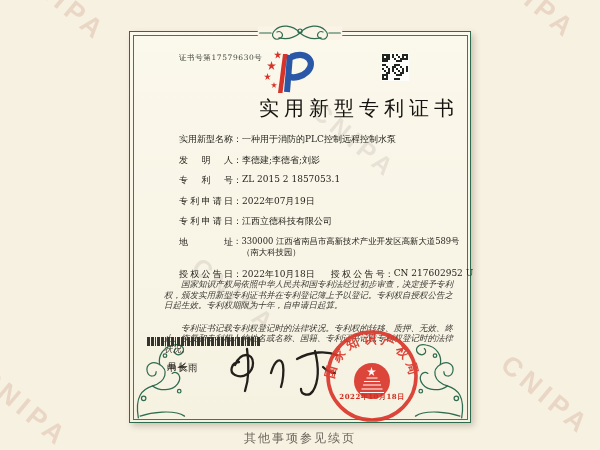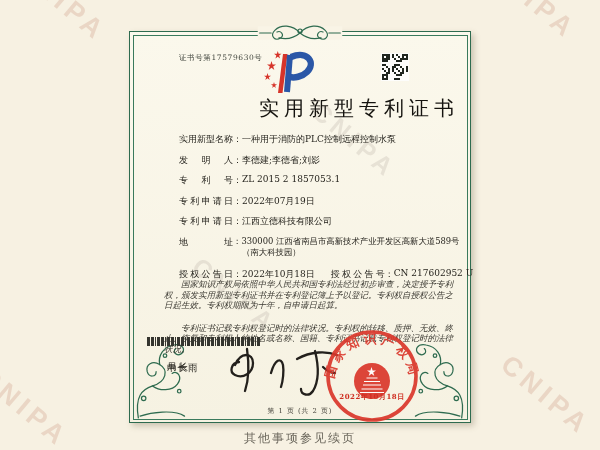--- a/index.html
+++ b/index.html
@@ -354,17 +354,16 @@
         <circle cx="49" cy="54" r="18" fill="#da372b"></circle>
         <use href="#wst" transform="translate(44,40) scale(0.9)"></use>
         <g stroke="#ffffff" stroke-width="1.2" fill="none">
           <path d="M40,58 h18 M41,54.5 h16 M43.5,51 h11"></path>
           <path d="M38.5,62 h21 M37,65.5 h24"></path>
         </g>
       </g>
     </svg>
     <div class="seal-date">2022年10月18日</div>
 
-    <div class="page-no">第 1 页 (共 2 页)</div>
   </div>
 
   <div class="foot-note">其他事项参见续页</div>
 </div>
 
 </body></html>

